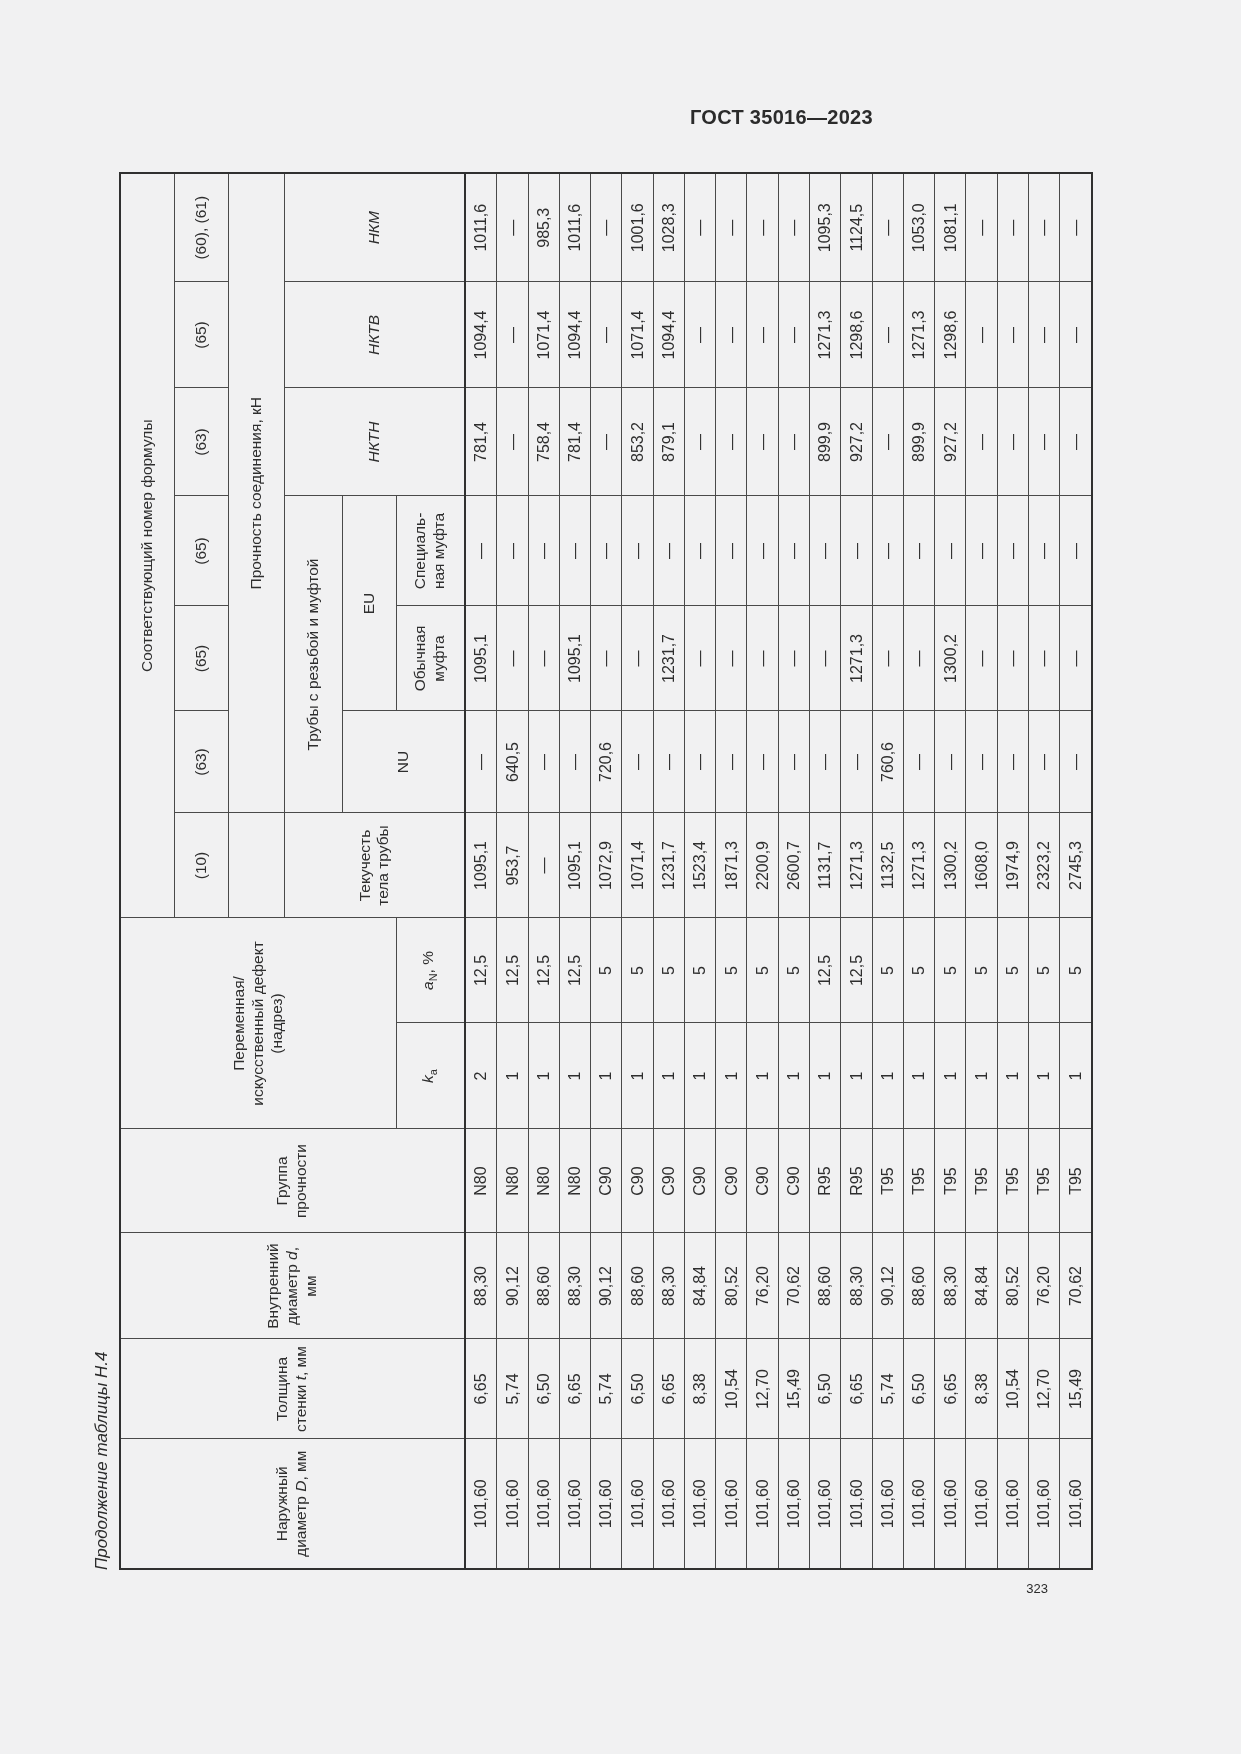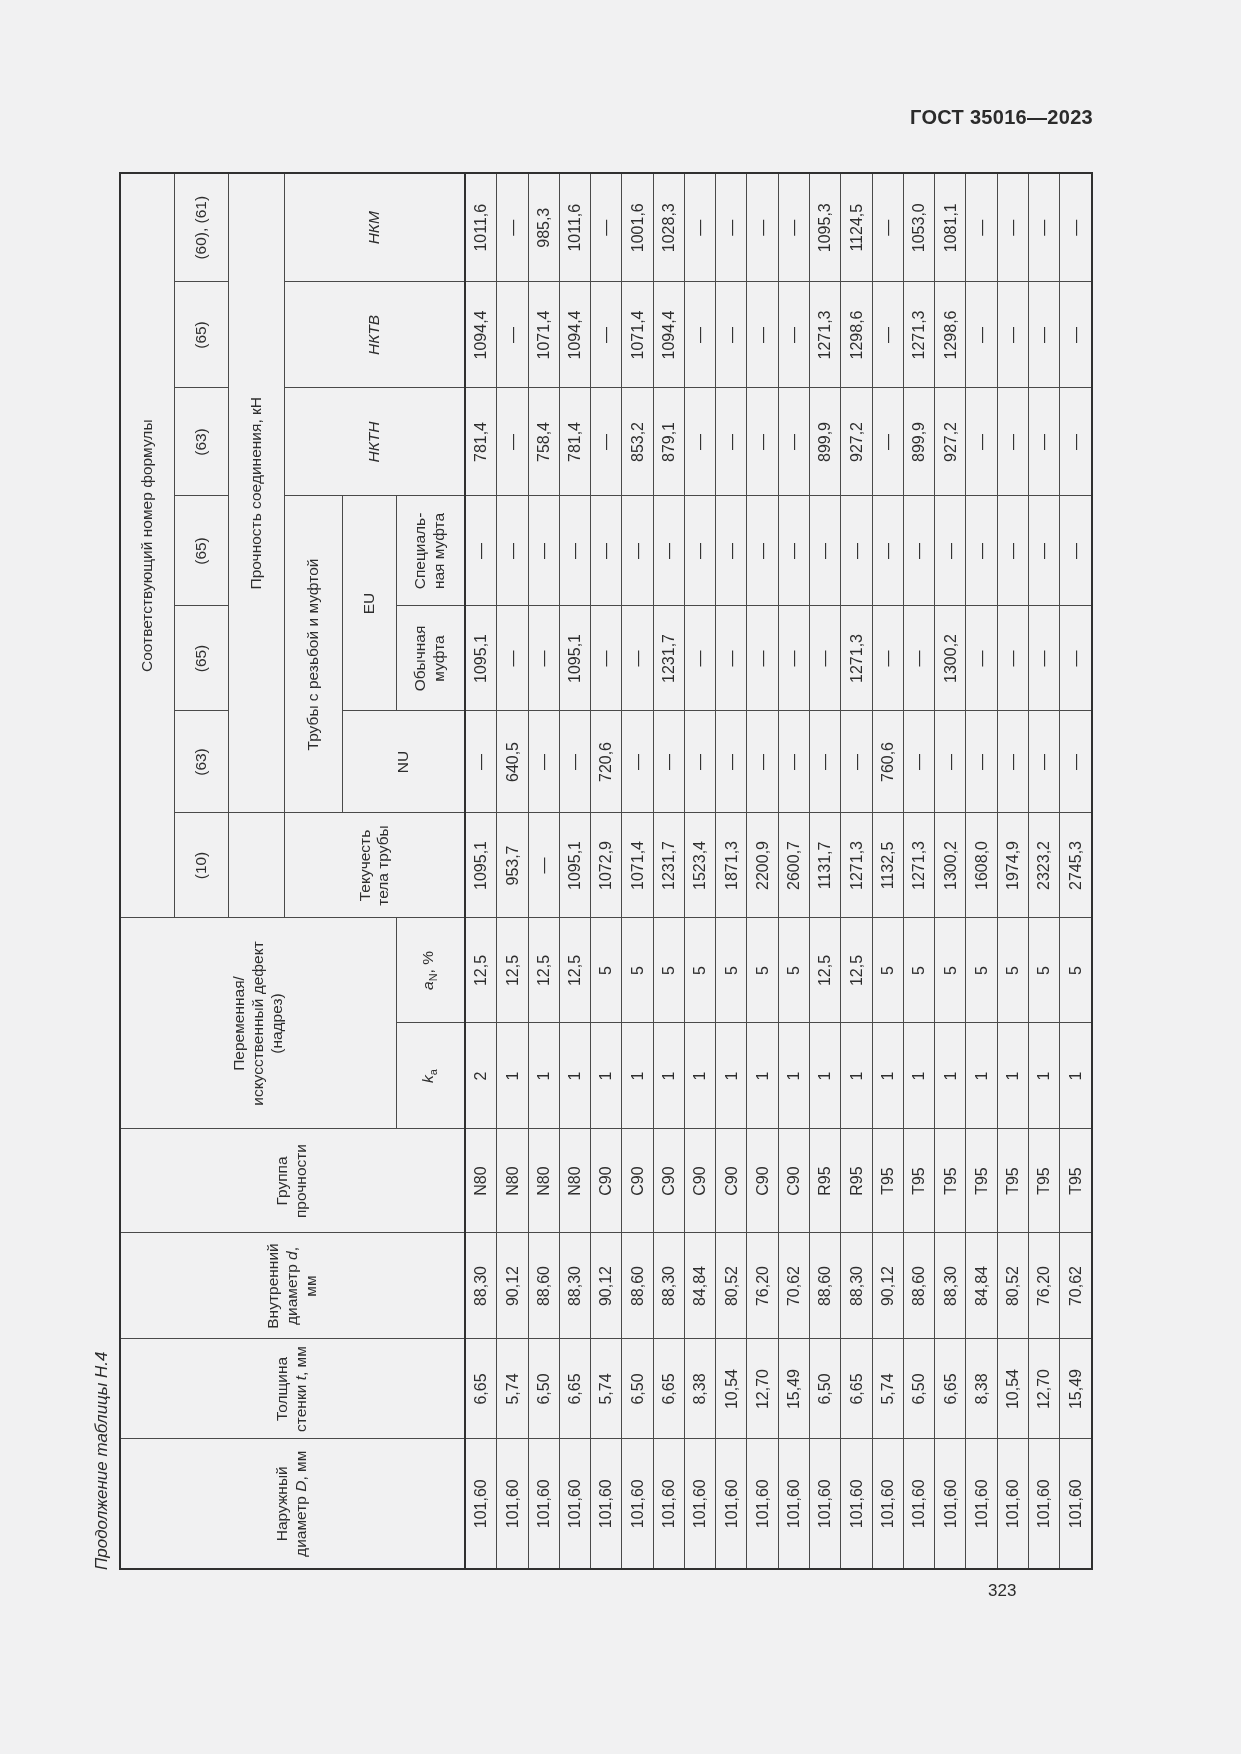--- a/index.html
+++ b/index.html
@@ -3,26 +3,26 @@
 <meta charset="utf-8">
 <style>
   html,body{margin:0;padding:0;}
   body{
     width:1241px;height:1754px;position:relative;overflow:hidden;
     background:#f1f1f2;color:#2e2e2e;
     font-family:"Liberation Sans", sans-serif;
   }
   .gost-header{
     position:absolute;top:106px;left:690px;width:403px;
-    text-align:right;font-size:20px;font-weight:bold;color:#2b2b2b;
+    text-align:left;font-size:20px;font-weight:bold;color:#2b2b2b;
     letter-spacing:.3px;
   }
   .page-number{
     position:absolute;top:1581px;left:988px;width:60px;
-    font-size:17px;color:#2b2b2b;
+    font-size:13px;color:#2b2b2b;text-align:right;
   }
   
   .rot{
     position:absolute;left:91px;top:174px;width:1396px;height:1002px;
     transform:rotate(-90deg) translateX(-1396px);
     transform-origin:top left;
   }
   .caption{
     height:28px;font-style:italic;font-size:17px;color:#2b2b2b;
     text-align:left;line-height:22px;

